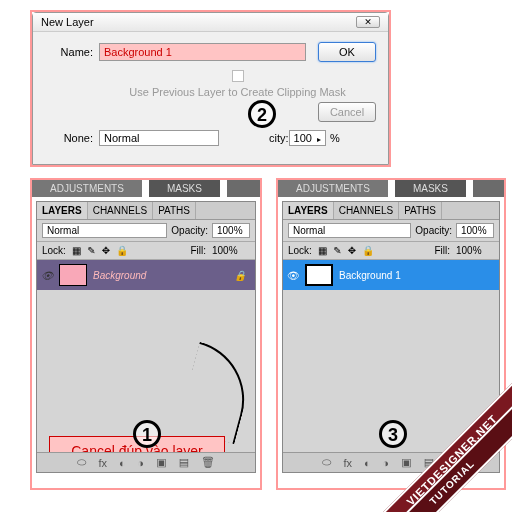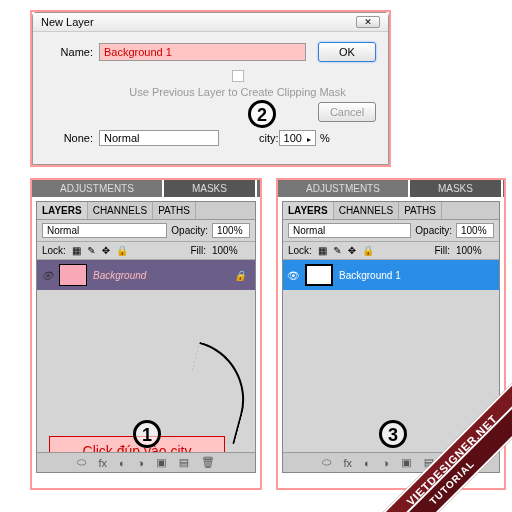--- a/index.html
+++ b/index.html
@@ -21,21 +21,21 @@
 .opacity-box, .mode-sel { border: 1px solid #999; background:#fff; padding: 1px 4px; font-size:11px; }
 .mode-sel { flex:1; }
 .tri { font-size:8px; margin-left:2px; }
 .num-circle { position:absolute; width:28px; height:28px; border:3px solid #000; border-radius:50%; font-size:18px; font-weight:bold; text-align:center; line-height:24px; background:rgba(255,255,255,0.6); }
 .circle2 { top: 68px; left: 215px; }
 
 .panel-wrap { position:absolute; top:178px; width:232px; height:312px; border:2px solid #f99; }
 .panel-wrap.left { left:30px; }
 .panel-wrap.right { left:276px; width:230px; }
 .panel-head { background:#6b6b6b; display:flex; font-size:10px; color:#ddd; }
-.panel-tab { padding:3px 28px; background:#555; border-right:2px solid #ffffff; }
+.panel-tab { padding:3px 18px; background:#555; border-right:7px solid #ffffff; }
 .panel-tab.active { background:#777; }
 .inner-panel { background:#d5d5d5; border:1px solid #888; margin:4px; height:272px; position:relative; }
 .tabs2 { display:flex; font-size:10px; background:#ccc; border-bottom:1px solid #999; }
 .tab2 { padding:3px 5px; border-right:1px solid #aaa; }
 .tab2.active { background:#d5d5d5; font-weight:bold; }
 .opts { display:flex; align-items:center; padding:3px 5px; font-size:10px; gap:4px; border-bottom:1px solid #aaa; }
 .opts .sel { border:1px solid #999; background:#fff; padding:1px 4px; flex:1; }
 .lock-row { display:flex; align-items:center; padding:3px 5px; font-size:10px; gap:6px; border-bottom:1px solid #aaa;}
 .layer-list { position:relative; }
 .layer-item { display:flex; align-items:center; padding:4px; gap:6px; font-size:10px; }
@@ -72,21 +72,21 @@
         <div class="btn ok">OK</div>
       </div>
       <div class="chk-row">
         <span class="chk"></span>
         <span>Use Previous Layer to Create Clipping Mask</span>
         <div class="btn" style="margin-left:auto">Cancel</div>
       </div>
       <div class="row">
         <label>None:</label>
         <div class="mode-sel" style="max-width:120px"><span>Normal</span></div>
-        <span style="margin-left:40px">city:</span>
+        <span style="margin-left:50px">city:</span>
         <div class="opacity-box"><span>100</span> <span class="tri">▸</span></div>
         <span style="margin-left:4px">%</span>
       </div>
       <div class="num-circle circle2">2</div>
     </div>
   </div>
 </div>
 
 <div class="panel-wrap left">
   <div class="panel-head">
@@ -114,21 +114,21 @@
       <div class="sel" style="flex:0 0 38px"><span>100%</span></div>
     </div>
     <div class="layer-list">
       <div class="layer-item sel1">
         <span class="eye">👁</span>
         <div class="thumb pink"></div>
         <span>Background</span>
         <span class="lock-icon">🔒</span>
       </div>
       <div class="call-line"></div>
-      <div class="callout">Click đúp vào city</div>
+      <div class="callout">Cancel đúp vào layer</div>
     </div>
     <div class="num-circle circle1">1</div>
     <div class="bottom-icons">
       <span>⬭</span>
       <span>fx</span>
       <span>◐</span>
       <span>◑</span>
       <span>▣</span>
       <span>▤</span>
       <span>🗑</span>

